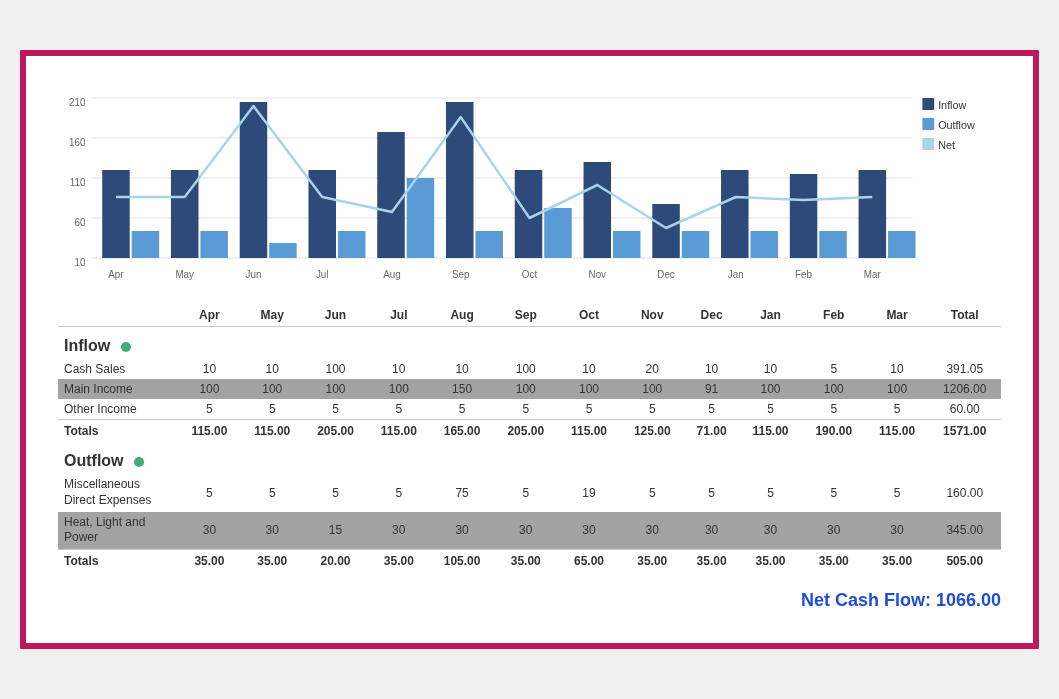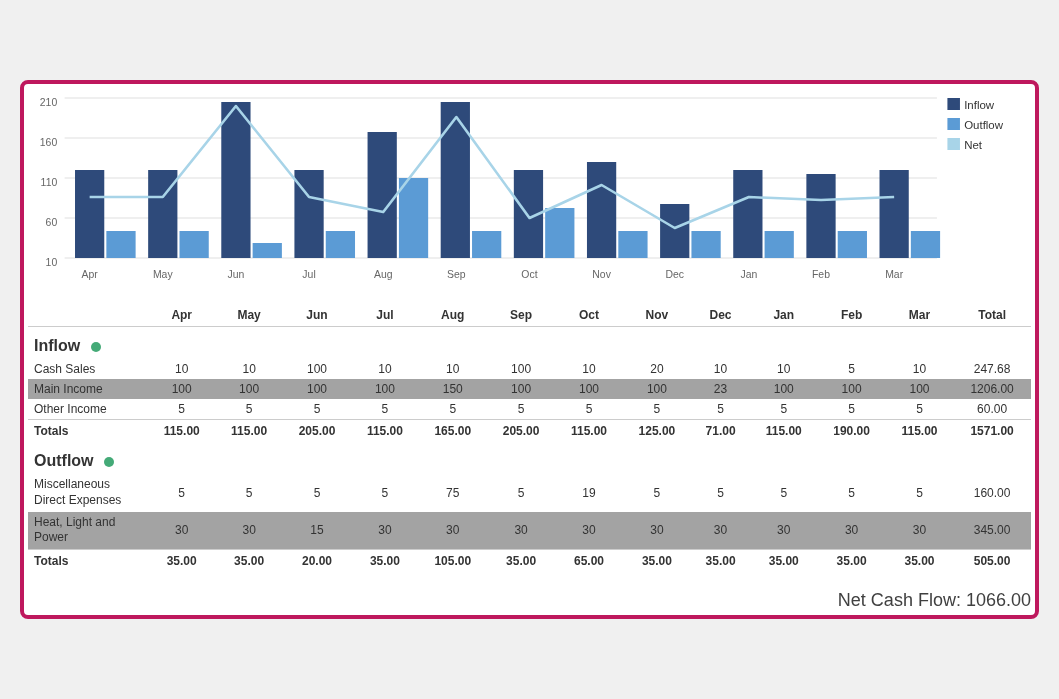--- a/index.html
+++ b/index.html
@@ -9,24 +9,24 @@
       font-size: 12px;
       color: #333;
       display: flex;
       justify-content: center;
       align-items: center;
       min-height: 100vh;
       padding: 20px;
     }
     .container {
       background: #fff;
-      border: 4px solid #be185d;
-      border-radius: 8px;
+      border: 6px solid #be185d;
+      border-radius: 1px;
       width: 1020px;
-      padding: 4px;
+      padding: 32px;
     }
     
     .chart-area {
       position: relative;
       width: 100%;
       height: 200px;
       margin-bottom: 16px;
     }
     .chart-svg {
       width: 100%;
@@ -75,22 +75,22 @@
       height: 10px;
       border-radius: 50%;
       margin-left: 6px;
       vertical-align: middle;
     }
     .inflow-dot { background: #4a7; }
     .outflow-dot { background: #4a7; }
     .net-cash-row {
       text-align: right;
       font-size: 18px;
-      font-weight: normal;
-      color: #404040;
+      font-weight: bold;
+      color: #1d4ed8;
       padding-top: 10px;
     }
     .row-even { background: #a3a3a3; }
   </style>
 </head>
 <body>
 
 <div class="container">
 
   <div class="chart-area">
@@ -202,33 +202,33 @@
         <td>100</td>
         <td>10</td>
         <td>10</td>
         <td>100</td>
         <td>10</td>
         <td>20</td>
         <td>10</td>
         <td>10</td>
         <td>5</td>
         <td>10</td>
-        <td>247.68</td>
+        <td>391.05</td>
       </tr>
       <tr class="row-even">
         <td>Main Income</td>
         <td>100</td>
         <td>100</td>
         <td>100</td>
         <td>100</td>
         <td>150</td>
         <td>100</td>
         <td>100</td>
         <td>100</td>
-        <td>23</td>
+        <td>91</td>
         <td>100</td>
         <td>100</td>
         <td>100</td>
         <td>1206.00</td>
       </tr>
       <tr>
         <td>Other Income</td>
         <td>5</td>
         <td>5</td>
         <td>5</td>

